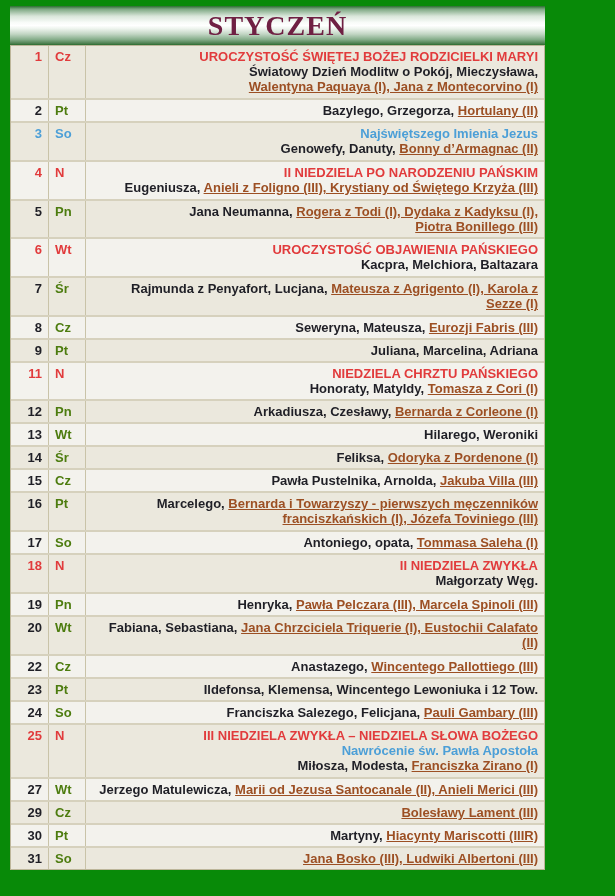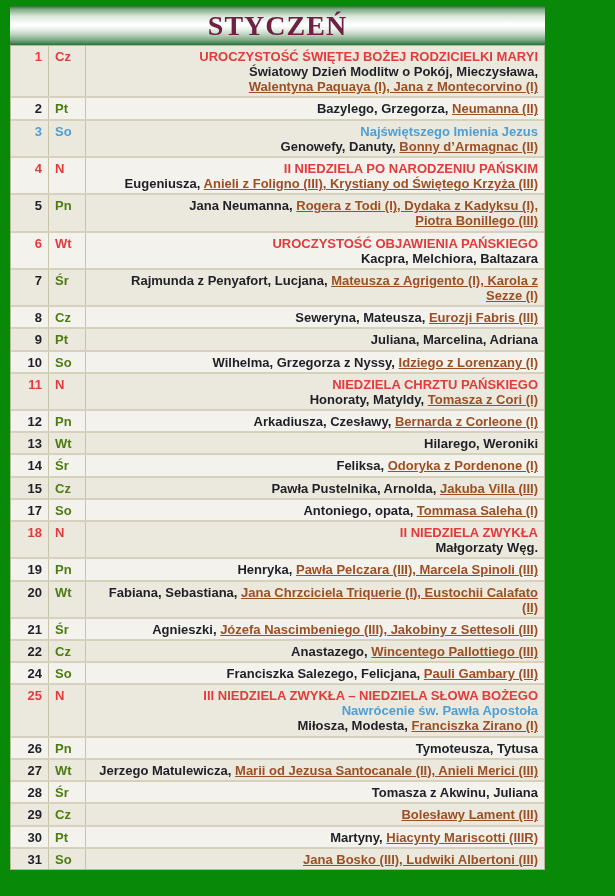--- a/index.html
+++ b/index.html
@@ -63,21 +63,21 @@
             <td class="txt">
               <div class="line"><span class="c-red">UROCZYSTOŚĆ ŚWIĘTEJ BOŻEJ RODZICIELKI MARYI</span></div>
               <div class="line"><span class="c-navy">Światowy Dzień Modlitw o Pokój, Mieczysława,</span></div>
               <div class="line"><span class="c-brown">Walentyna Paquaya (I), Jana z Montecorvino (I)</span></div>
             </td>
           </tr>
           <tr class="t-black">
             <td class="num">2</td>
             <td class="dow">Pt</td>
             <td class="txt">
-              <div class="line"><span class="c-navy">Bazylego, Grzegorza, </span><span class="c-brown">Neumanna (II)</span></div>
+              <div class="line"><span class="c-navy">Bazylego, Grzegorza, </span><span class="c-brown">Hortulany (II)</span></div>
             </td>
           </tr>
           <tr class="t-blue">
             <td class="num">3</td>
             <td class="dow">So</td>
             <td class="txt">
               <div class="line"><span class="c-blue">Najświętszego Imienia Jezus</span></div>
               <div class="line"><span class="c-navy">Genowefy, Danuty, </span><span class="c-brown">Bonny d’Armagnac (II)</span></div>
             </td>
           </tr>
@@ -119,27 +119,20 @@
               <div class="line"><span class="c-navy">Seweryna, Mateusza, </span><span class="c-brown">Eurozji Fabris (III)</span></div>
             </td>
           </tr>
           <tr class="t-black">
             <td class="num">9</td>
             <td class="dow">Pt</td>
             <td class="txt">
               <div class="line"><span class="c-navy">Juliana, Marcelina, Adriana</span></div>
             </td>
           </tr>
-          <tr class="t-black">
-            <td class="num">10</td>
-            <td class="dow">So</td>
-            <td class="txt">
-              <div class="line"><span class="c-navy">Wilhelma, Grzegorza z Nyssy, </span><span class="c-brown">Idziego z Lorenzany (I)</span></div>
-            </td>
-          </tr>
           <tr class="t-red">
             <td class="num">11</td>
             <td class="dow">N</td>
             <td class="txt">
               <div class="line"><span class="c-red">NIEDZIELA CHRZTU PAŃSKIEGO</span></div>
               <div class="line"><span class="c-navy">Honoraty, Matyldy, </span><span class="c-brown">Tomasza z Cori (I)</span></div>
             </td>
           </tr>
           <tr class="t-black">
             <td class="num">12</td>
@@ -163,20 +156,28 @@
             </td>
           </tr>
           <tr class="t-black">
             <td class="num">15</td>
             <td class="dow">Cz</td>
             <td class="txt">
               <div class="line"><span class="c-navy">Pawła Pustelnika, Arnolda, </span><span class="c-brown">Jakuba Villa (III)</span></div>
             </td>
           </tr>
           <tr class="t-black">
+            <td class="num">16</td>
+            <td class="dow">Pt</td>
+            <td class="txt">
+              <div class="line"><span class="c-navy">Marcelego, </span><span class="c-brown">Bernarda i Towarzyszy - pierwszych męczenników</span></div>
+              <div class="line"><span class="c-brown">franciszkańskich (I), Józefa Toviniego (III)</span></div>
+            </td>
+          </tr>
+          <tr class="t-black">
             <td class="num">17</td>
             <td class="dow">So</td>
             <td class="txt">
               <div class="line"><span class="c-navy">Antoniego, opata,  </span><span class="c-brown">Tommasa Saleha (I)</span></div>
             </td>
           </tr>
           <tr class="t-red">
             <td class="num">18</td>
             <td class="dow">N</td>
             <td class="txt">
@@ -192,68 +193,54 @@
             </td>
           </tr>
           <tr class="t-black">
             <td class="num">20</td>
             <td class="dow">Wt</td>
             <td class="txt">
               <div class="line"><span class="c-navy">Fabiana, Sebastiana, </span><span class="c-brown">Jana Chrzciciela Triquerie (I), Eustochii Calafato (II)</span></div>
             </td>
           </tr>
           <tr class="t-black">
-            <td class="num">21</td>
-            <td class="dow">Śr</td>
-            <td class="txt">
-              <div class="line"><span class="c-navy">Agnieszki, </span><span class="c-brown">Józefa Nascimbeniego (III), Jakobiny z Settesoli (III)</span></div>
-            </td>
-          </tr>
-          <tr class="t-black">
             <td class="num">22</td>
             <td class="dow">Cz</td>
             <td class="txt">
               <div class="line"><span class="c-navy">Anastazego, </span><span class="c-brown">Wincentego Pallottiego (III)</span></div>
+            </td>
+          </tr>
+          <tr class="t-black">
+            <td class="num">23</td>
+            <td class="dow">Pt</td>
+            <td class="txt">
+              <div class="line"><span class="c-navy">Ildefonsa, Klemensa, Wincentego Lewoniuka i 12 Tow.</span></div>
             </td>
           </tr>
           <tr class="t-black">
             <td class="num">24</td>
             <td class="dow">So</td>
             <td class="txt">
               <div class="line"><span class="c-navy">Franciszka Salezego, Felicjana, </span><span class="c-brown">Pauli Gambary (III)</span></div>
             </td>
           </tr>
           <tr class="t-red">
             <td class="num">25</td>
             <td class="dow">N</td>
             <td class="txt">
               <div class="line"><span class="c-red">III NIEDZIELA ZWYKŁA – NIEDZIELA SŁOWA BOŻEGO</span></div>
               <div class="line"><span class="c-blue">Nawrócenie św. Pawła Apostoła</span></div>
               <div class="line"><span class="c-navy">Miłosza, Modesta, </span><span class="c-brown">Franciszka Zirano (I)</span></div>
             </td>
           </tr>
           <tr class="t-black">
-            <td class="num">26</td>
-            <td class="dow">Pn</td>
-            <td class="txt">
-              <div class="line"><span class="c-navy">Tymoteusza, Tytusa</span></div>
-            </td>
-          </tr>
-          <tr class="t-black">
             <td class="num">27</td>
             <td class="dow">Wt</td>
             <td class="txt">
               <div class="line"><span class="c-navy">Jerzego Matulewicza, </span><span class="c-brown">Marii od Jezusa Santocanale (II), Anieli Merici (III)</span></div>
-            </td>
-          </tr>
-          <tr class="t-black">
-            <td class="num">28</td>
-            <td class="dow">Śr</td>
-            <td class="txt">
-              <div class="line"><span class="c-navy">Tomasza z Akwinu, Juliana</span></div>
             </td>
           </tr>
           <tr class="t-black">
             <td class="num">29</td>
             <td class="dow">Cz</td>
             <td class="txt">
               <div class="line"><span class="c-brown">Bolesławy Lament (III)</span></div>
             </td>
           </tr>
           <tr class="t-black">

